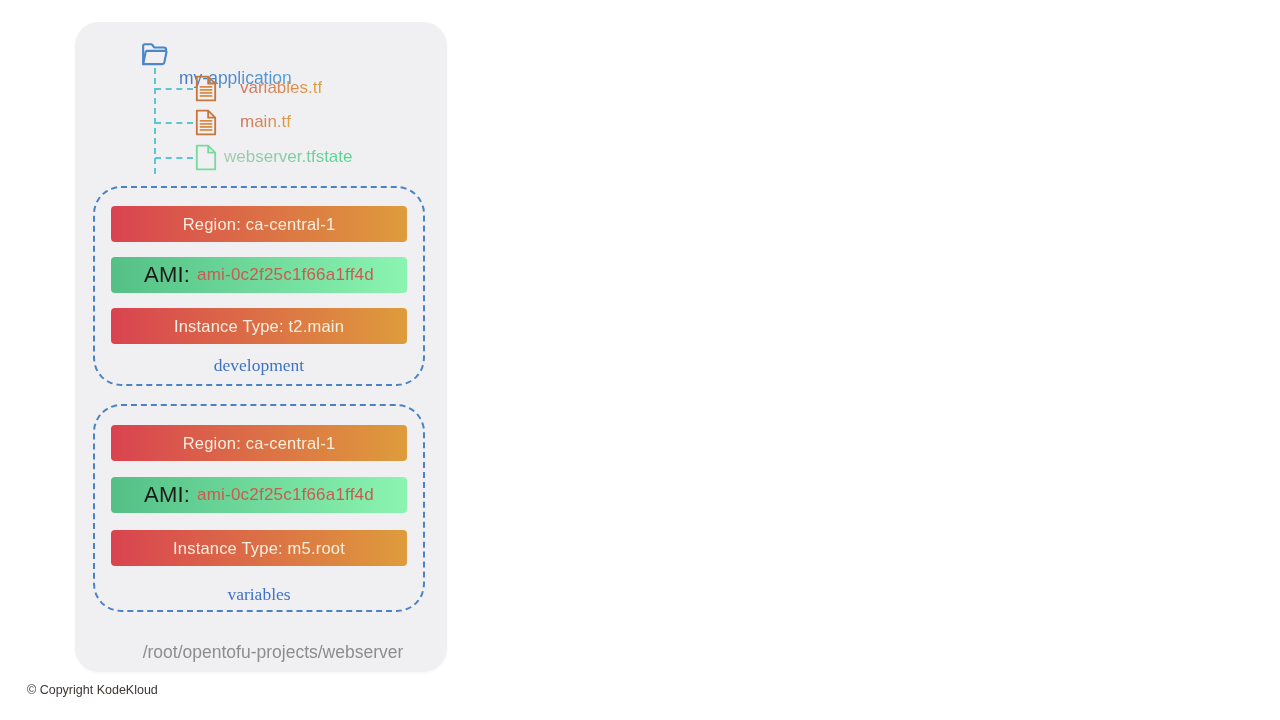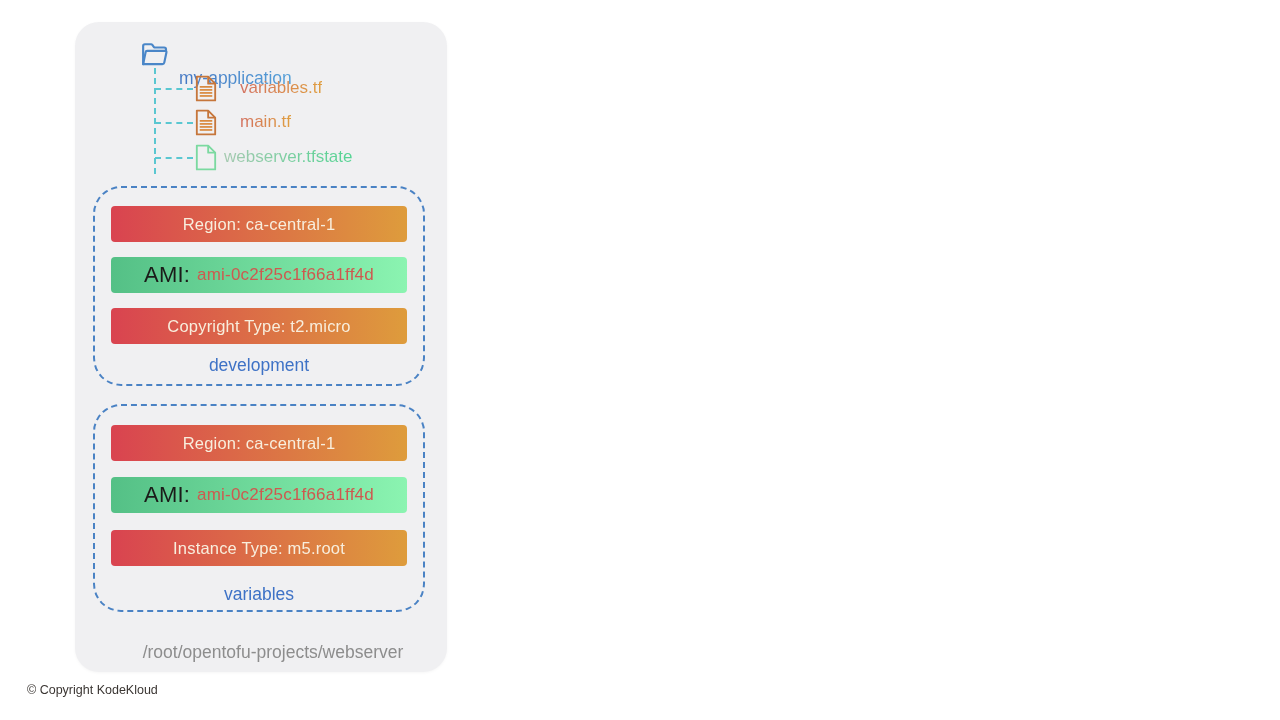--- a/index.html
+++ b/index.html
@@ -85,21 +85,21 @@
 
   .env-prod .bar-region   { top: 19px; }
   .env-prod .bar-ami      { top: 71px; }
   .env-prod .bar-instance { top: 124px; }
   .env-prod .env-label    { top: 177px; }
 
   .env-label {
     position: absolute; left: 0; width: 100%;
     text-align: center;
     font-size: 17.5px; line-height: 22px;
-    color: #3e72c6; font-weight: 500;
+    color: #3e72c6; font-weight: 500; font-family: Liberation Serif, serif;
   }
 
   
   .path-label {
     position: absolute; left: 12px; top: 620px; width: 100%;
     text-align: center;
     font-size: 17.5px; color: #8d8d8d;
   }
   .copyright {
     position: absolute; left: 27px; top: 683px;
@@ -163,21 +163,21 @@
 
   <div class="env-box env-dev">
     <div class="bar bar-redorange bar-region">
       <span>Region: ca-central-1</span>
     </div>
     <div class="bar bar-green bar-ami">
       <span class="ami-prefix">AMI:</span>
       <span class="ami-value">ami-0c2f25c1f66a1ff4d</span>
     </div>
     <div class="bar bar-redorange bar-instance">
-      <span>Copyright Type: t2.micro</span>
+      <span>Instance Type: t2.main</span>
     </div>
     <div class="env-label">development</div>
   </div>
 
   <div class="env-box env-prod">
     <div class="bar bar-redorange bar-region">
       <span>Region: ca-central-1</span>
     </div>
     <div class="bar bar-green bar-ami">
       <span class="ami-prefix">AMI:</span>

